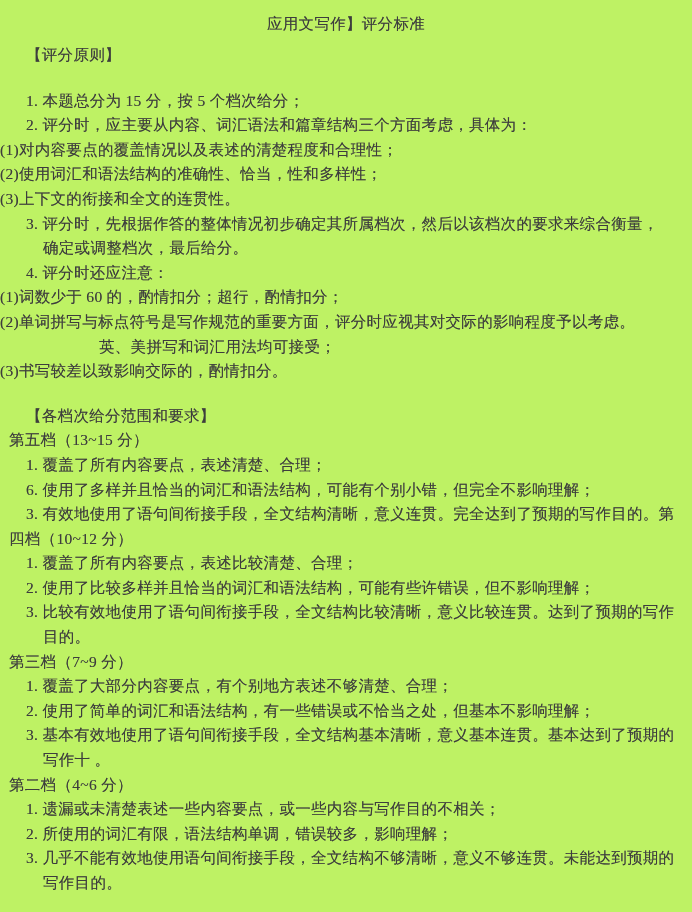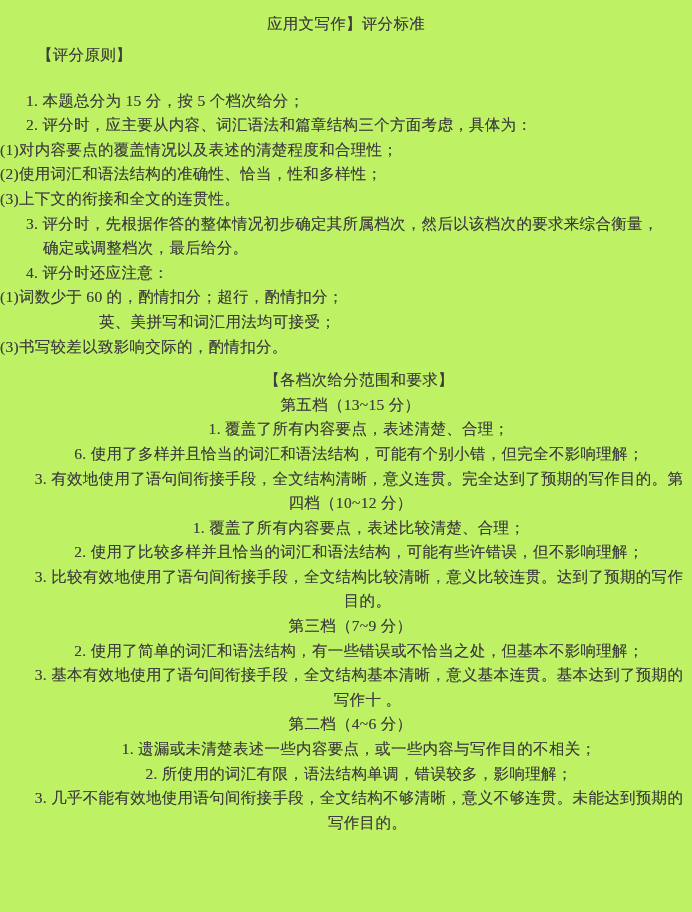--- a/index.html
+++ b/index.html
@@ -29,55 +29,57 @@
     white-space: nowrap;
   }
   
   .section-heading { padding-left: 26px; }
   .band            { padding-left: 9px; }
   .item            { padding-left: 26px; }
   .sub             { }
   .cont            { padding-left: 43px; }
   .deep            { padding-left: 83px; margin-left: 16px; }
   
-  .section:nth-of-type(1) .section-heading { margin-top: 4px; margin-bottom: 21px; margin-left: 11px; }
-  .section:nth-of-type(2) { margin-top: 9px; text-align: center; }
+  .section:nth-of-type(1) .section-heading { margin-top: 4px; margin-bottom: 21px; }
+  .section:nth-of-type(2) { margin-top: 20px; }
 </style>
 </head>
 <body>
 
 <div class="page">
   <div class="doc-title">应用文写作】评分标准</div>
   <div class="doc-body">
       <section class="section">
         <p class="line section-heading">【评分原则】</p>
         <p class="line item">1. 本题总分为 15 分，按 5 个档次给分；</p>
         <p class="line item">2. 评分时，应主要从内容、词汇语法和篇章结构三个方面考虑，具体为：</p>
         <p class="line sub">(1)对内容要点的覆盖情况以及表述的清楚程度和合理性；</p>
         <p class="line sub">(2)使用词汇和语法结构的准确性、恰当，性和多样性；</p>
         <p class="line sub">(3)上下文的衔接和全文的连贯性。</p>
         <p class="line item">3. 评分时，先根据作答的整体情况初步确定其所属档次，然后以该档次的要求来综合衡量，</p>
         <p class="line cont">确定或调整档次，最后给分。</p>
         <p class="line item">4. 评分时还应注意：</p>
         <p class="line sub">(1)词数少于 60 的，酌情扣分；超行，酌情扣分；</p>
+        <p class="line sub">(2)单词拼写与标点符号是写作规范的重要方面，评分时应视其对交际的影响程度予以考虑。</p>
         <p class="line deep">英、美拼写和词汇用法均可接受；</p>
         <p class="line sub">(3)书写较差以致影响交际的，酌情扣分。</p>
       </section>
       <section class="section">
         <p class="line section-heading">【各档次给分范围和要求】</p>
         <p class="line band">第五档（13~15 分）</p>
         <p class="line item">1. 覆盖了所有内容要点，表述清楚、合理；</p>
         <p class="line item">6. 使用了多样并且恰当的词汇和语法结构，可能有个别小错，但完全不影响理解；</p>
         <p class="line item">3. 有效地使用了语句间衔接手段，全文结构清晰，意义连贯。完全达到了预期的写作目的。第</p>
         <p class="line band">四档（10~12 分）</p>
         <p class="line item">1. 覆盖了所有内容要点，表述比较清楚、合理；</p>
         <p class="line item">2. 使用了比较多样并且恰当的词汇和语法结构，可能有些许错误，但不影响理解；</p>
         <p class="line item">3. 比较有效地使用了语句间衔接手段，全文结构比较清晰，意义比较连贯。达到了预期的写作</p>
         <p class="line cont">目的。</p>
         <p class="line band">第三档（7~9 分）</p>
+        <p class="line item">1. 覆盖了大部分内容要点，有个别地方表述不够清楚、合理；</p>
         <p class="line item">2. 使用了简单的词汇和语法结构，有一些错误或不恰当之处，但基本不影响理解；</p>
         <p class="line item">3. 基本有效地使用了语句间衔接手段，全文结构基本清晰，意义基本连贯。基本达到了预期的</p>
         <p class="line cont">写作十 。</p>
         <p class="line band">第二档（4~6 分）</p>
         <p class="line item">1. 遗漏或未清楚表述一些内容要点，或一些内容与写作目的不相关；</p>
         <p class="line item">2. 所使用的词汇有限，语法结构单调，错误较多，影响理解；</p>
         <p class="line item">3. 几乎不能有效地使用语句间衔接手段，全文结构不够清晰，意义不够连贯。未能达到预期的</p>
         <p class="line cont">写作目的。</p>
       </section>
     </div>

